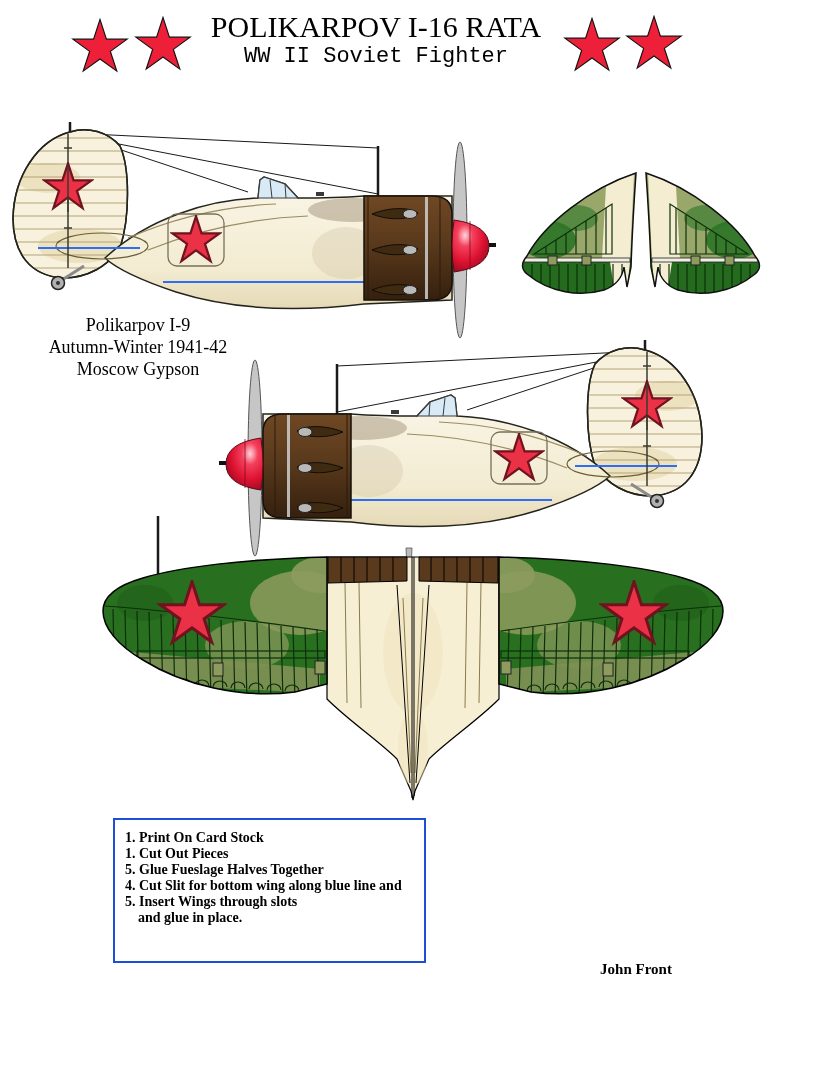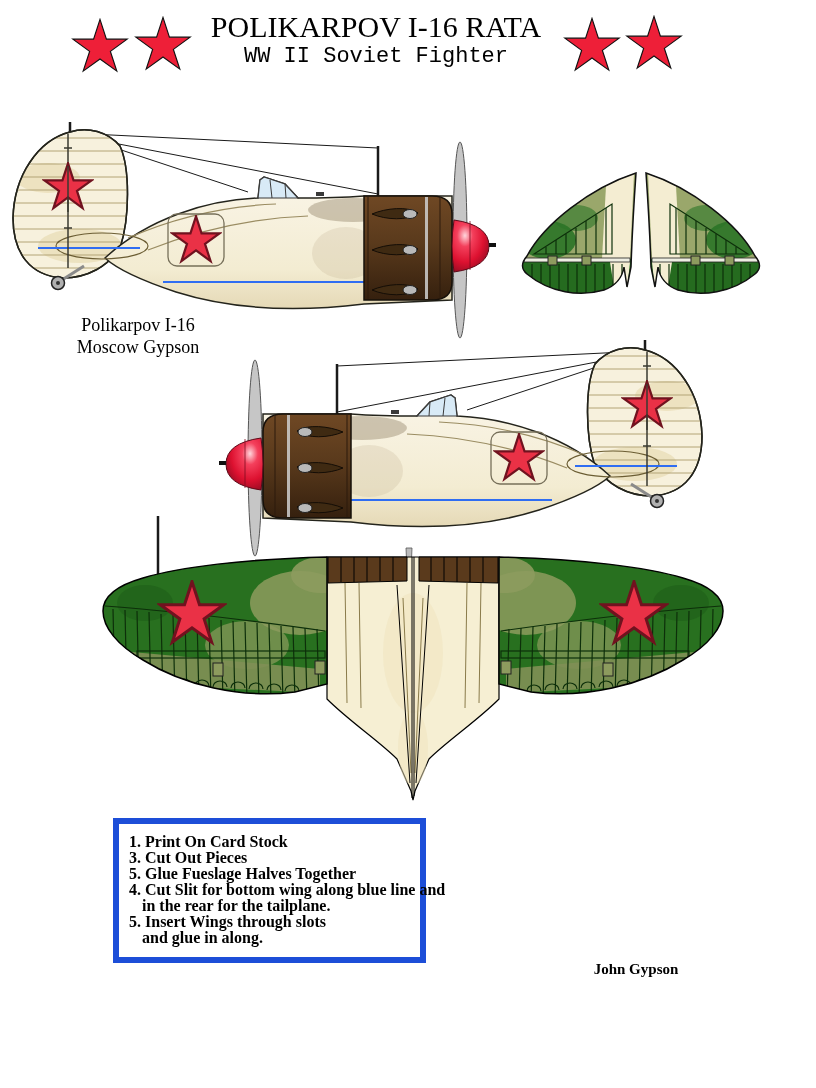--- a/index.html
+++ b/index.html
@@ -4,23 +4,23 @@
 <style>
   html,body{margin:0;padding:0;}
   body{width:816px;height:1088px;background:#ffffff;position:relative;
        font-family:"Liberation Serif", serif;color:#000;overflow:hidden;}
   .abs{position:absolute;}
   svg.piece{position:absolute;overflow:visible;}
   .titleblock{left:104px;top:10px;width:544px;text-align:center;}
   .title{font-size:30px;line-height:34px;white-space:nowrap;}
   .subtitle{font-size:22px;line-height:26px;font-family:Liberation Mono, monospace;}
   .variant{left:16px;top:314px;width:244px;text-align:center;font-size:18px;line-height:22px;}
-  .ibox{left:113px;top:818px;width:313px;height:145px;border:6px solid #1d4ed8;
+  .ibox{left:113px;top:818px;width:313px;height:145px;border:2px solid #1d4ed8;
         box-sizing:border-box;padding:10px 4px 0 10px;font-weight:bold;
-        font-size:16px;line-height:16px;}
+        font-size:14px;line-height:16px;}
   .iline{white-space:nowrap;}
   .iline.cont{padding-left:13px;}
   .credit{left:530px;top:959px;width:212px;text-align:center;font-weight:bold;
           font-size:15px;line-height:20px;}
   
   .wire{stroke:#1a1a1a;stroke-width:1;fill:none;}
   .mast{stroke:#1a1a1a;stroke-width:2.5;}
   .tailskin{fill:#f7f1dd;stroke:#24241c;stroke-width:1.5;}
   .ribs{stroke:#b3a476;stroke-width:1;fill:none;}
   .slotmark{fill:none;stroke:#6b5d33;stroke-width:1.2;}
@@ -167,21 +167,22 @@
       <rect x="6" y="88" width="106" height="4" fill="#eeeee2" stroke="#222" stroke-width="0.8"></rect>
       <rect x="30" y="86" width="9" height="9" fill="#8d9b5e" stroke="#222" stroke-width="1"></rect>
       <rect x="64" y="86" width="9" height="9" fill="#8d9b5e" stroke="#222" stroke-width="1"></rect>
     </g>
     <path d="M118,3 C72,18 26,54 9,86 C3,93 3,99 9,104 C32,123 62,127 86,120 C97,116 104,109 106,97 L109,117 L113,97 C114,66 116,32 118,3 Z" fill="none" stroke="#111" stroke-width="1.5"></path>
   </g>
   <use href="#tpHalf" transform="translate(246,0) scale(-1,1)"></use>
 </svg>
 
 <div class="abs variant">
-  <div>Polikarpov I-16</div>
+  <div>Polikarpov I-9</div>
+  <div>Autumn-Winter 1941-42</div>
   <div>Moscow Gypson</div>
 </div>
 
 <svg class="piece" style="left:217px;top:336px" width="490" height="222" viewBox="0 0 490 222">
   <use href="#planeA" transform="translate(490,0) scale(-1,1)"></use>
 </svg>
 
 <svg class="piece" style="left:95px;top:503px" width="640" height="300" viewBox="0 0 640 300">
 
   <line class="mast" x1="63" y1="13" x2="63" y2="75" stroke-width="3"></line>
@@ -215,23 +216,22 @@
       <rect x="220" y="158" width="10" height="13" fill="#8d9b5e" stroke="#222" stroke-width="1"></rect>
     </g>
     <path d="M232,54 C150,56 84,64 48,75 C20,83 8,95 8,108 C8,124 22,142 48,157 C88,182 146,196 200,189 L232,181 Z" fill="none" stroke="#000" stroke-width="1.5"></path>
     <use href="#star" x="62" y="77" width="70" height="70" class="acstar"></use>
   </g>
   <use href="#wingHalf" transform="translate(636,0) scale(-1,1)"></use>
 </svg>
 
 <div class="abs ibox">
   <div class="iline">1. Print On Card Stock</div>
-  <div class="iline">3. Cut Out Pieces</div>
+  <div class="iline">1. Cut Out Pieces</div>
   <div class="iline">5. Glue Fueslage Halves Together</div>
   <div class="iline">4. Cut Slit for bottom wing along blue line and</div>
-  <div class="iline cont">in the rear for the tailplane.</div>
   <div class="iline">5. Insert Wings through slots</div>
-  <div class="iline cont">and glue in along.</div>
+  <div class="iline cont">and glue in place.</div>
 </div>
 
 <div class="abs credit">
-  <div>John Gypson</div>
+  <div>John Front</div>
 </div>
 
 </body></html>

